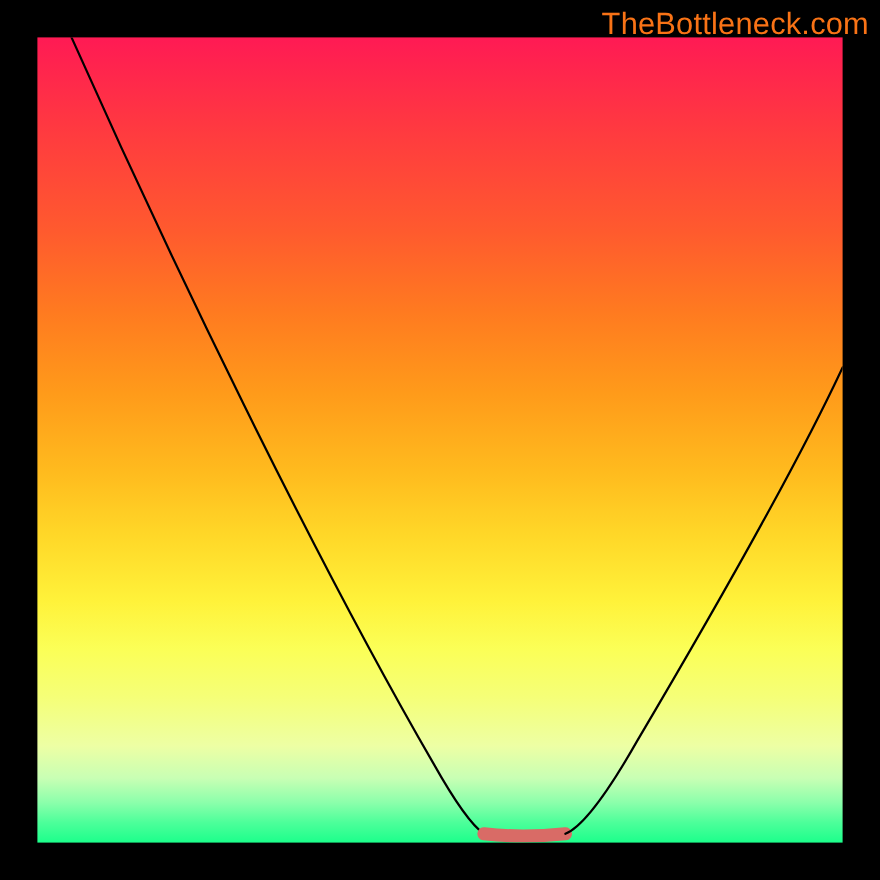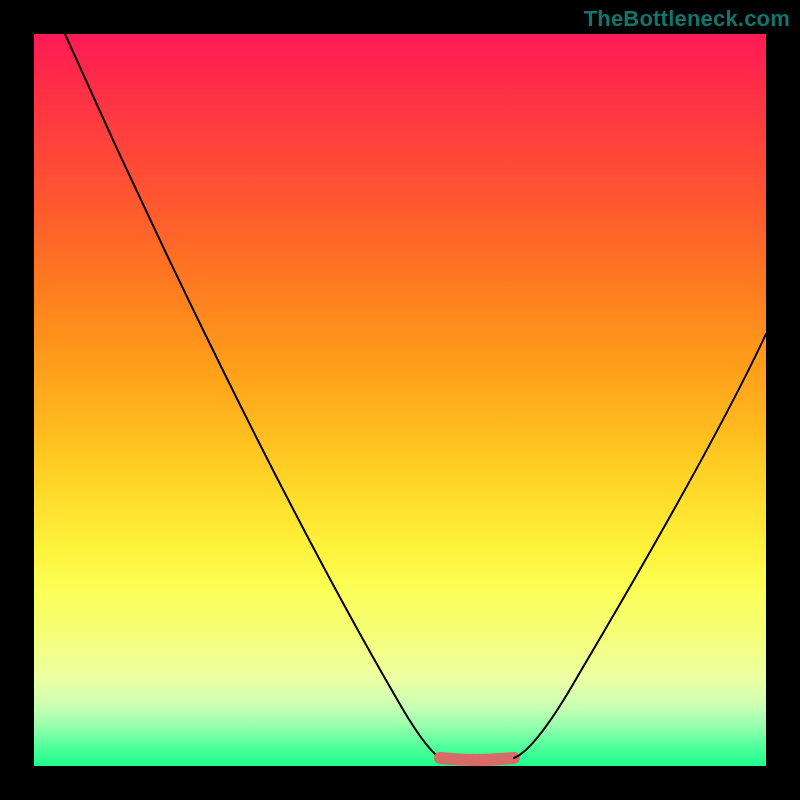--- a/index.html
+++ b/index.html
@@ -38,23 +38,23 @@
       #edffa4 88%,
       #c8ffb4 92%,
       #8cffab 95%,
       #4dff9a 97.5%,
       #1cff8b 100%);
   }
   .watermark {
     position: absolute;
     top: 6px;
     right: 10px;
-    color: #0f766e;
-    font-size: 22px;
-    font-weight: 700;
+    color: #f97316;
+    font-size: 28px;
+    font-weight: 400;
     letter-spacing: 0.2px;
     user-select: none;
   }
   svg.curve {
     position: absolute;
     left: 0;
     top: 0;
     width: 732px;
     height: 732px;
   }

